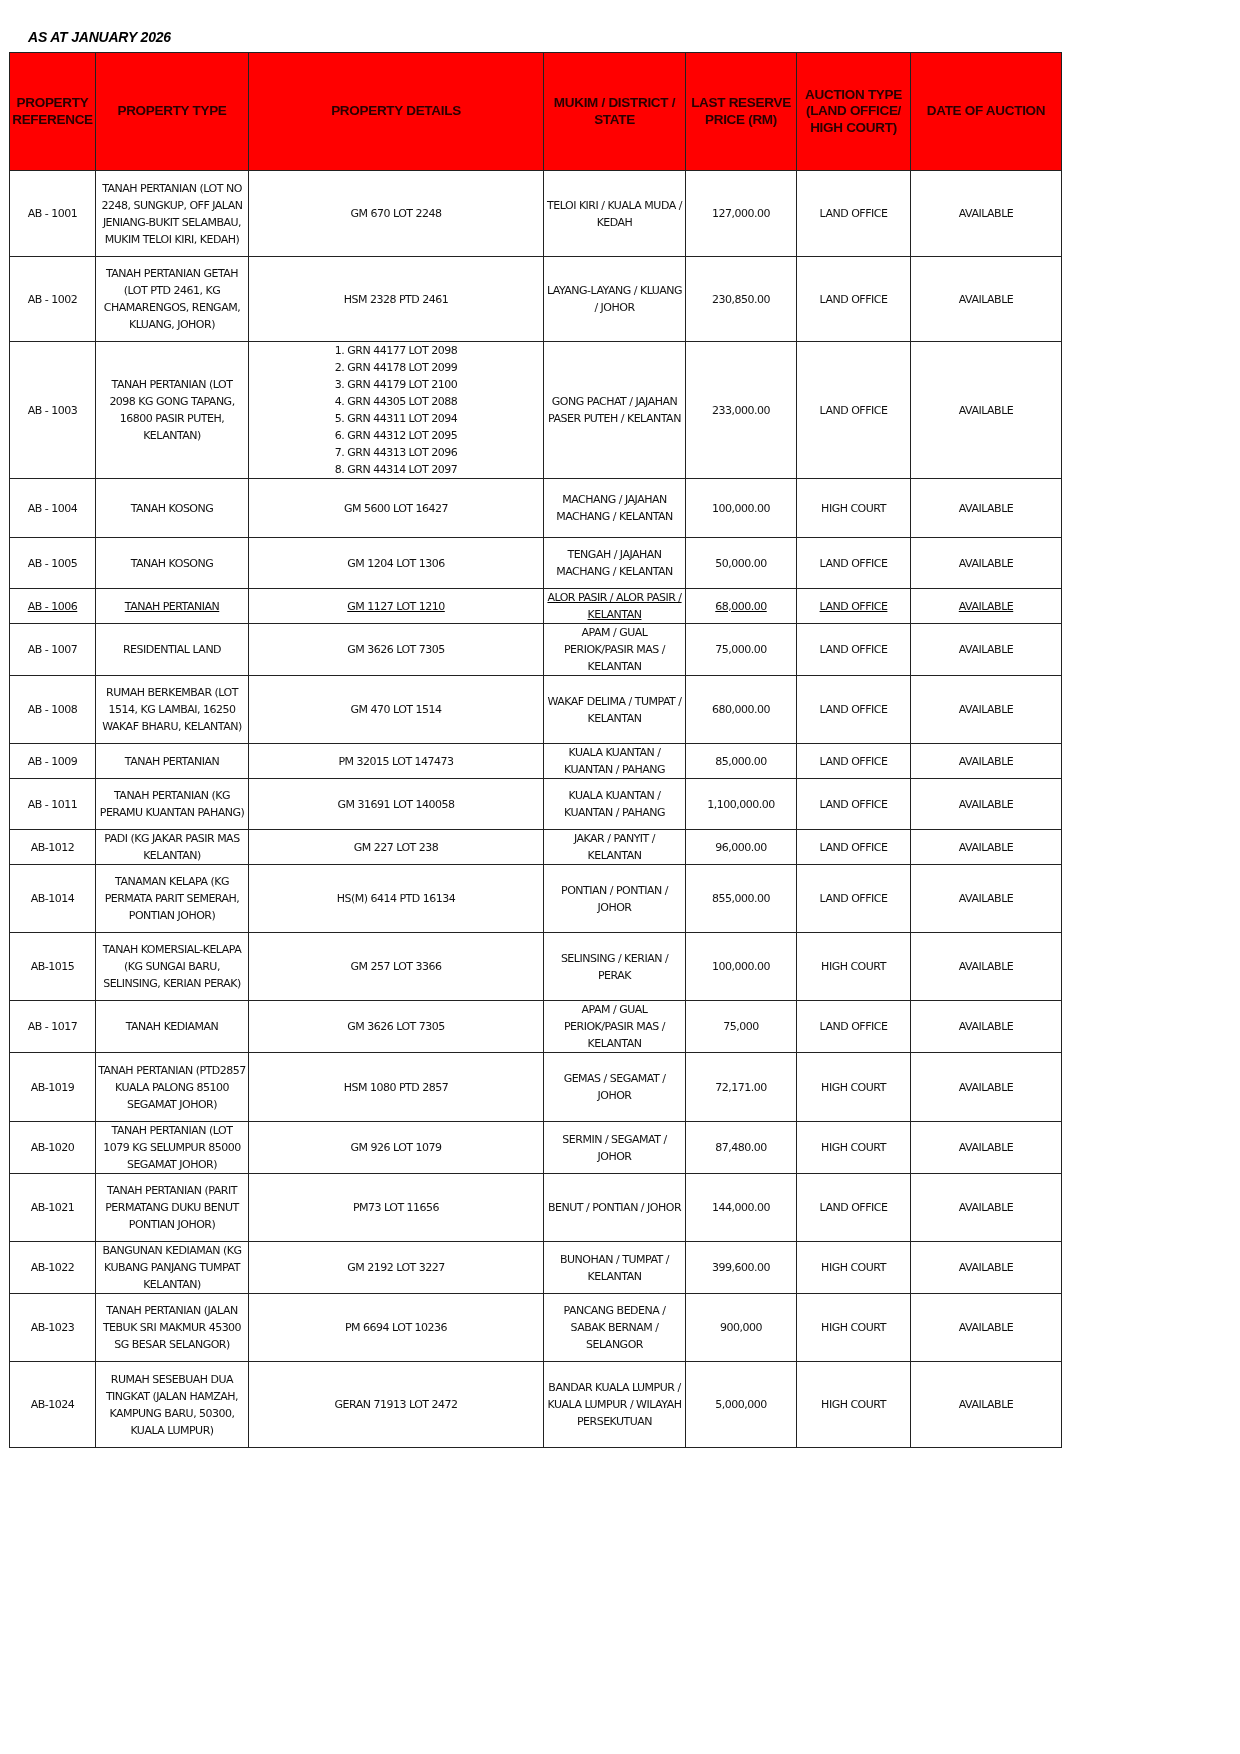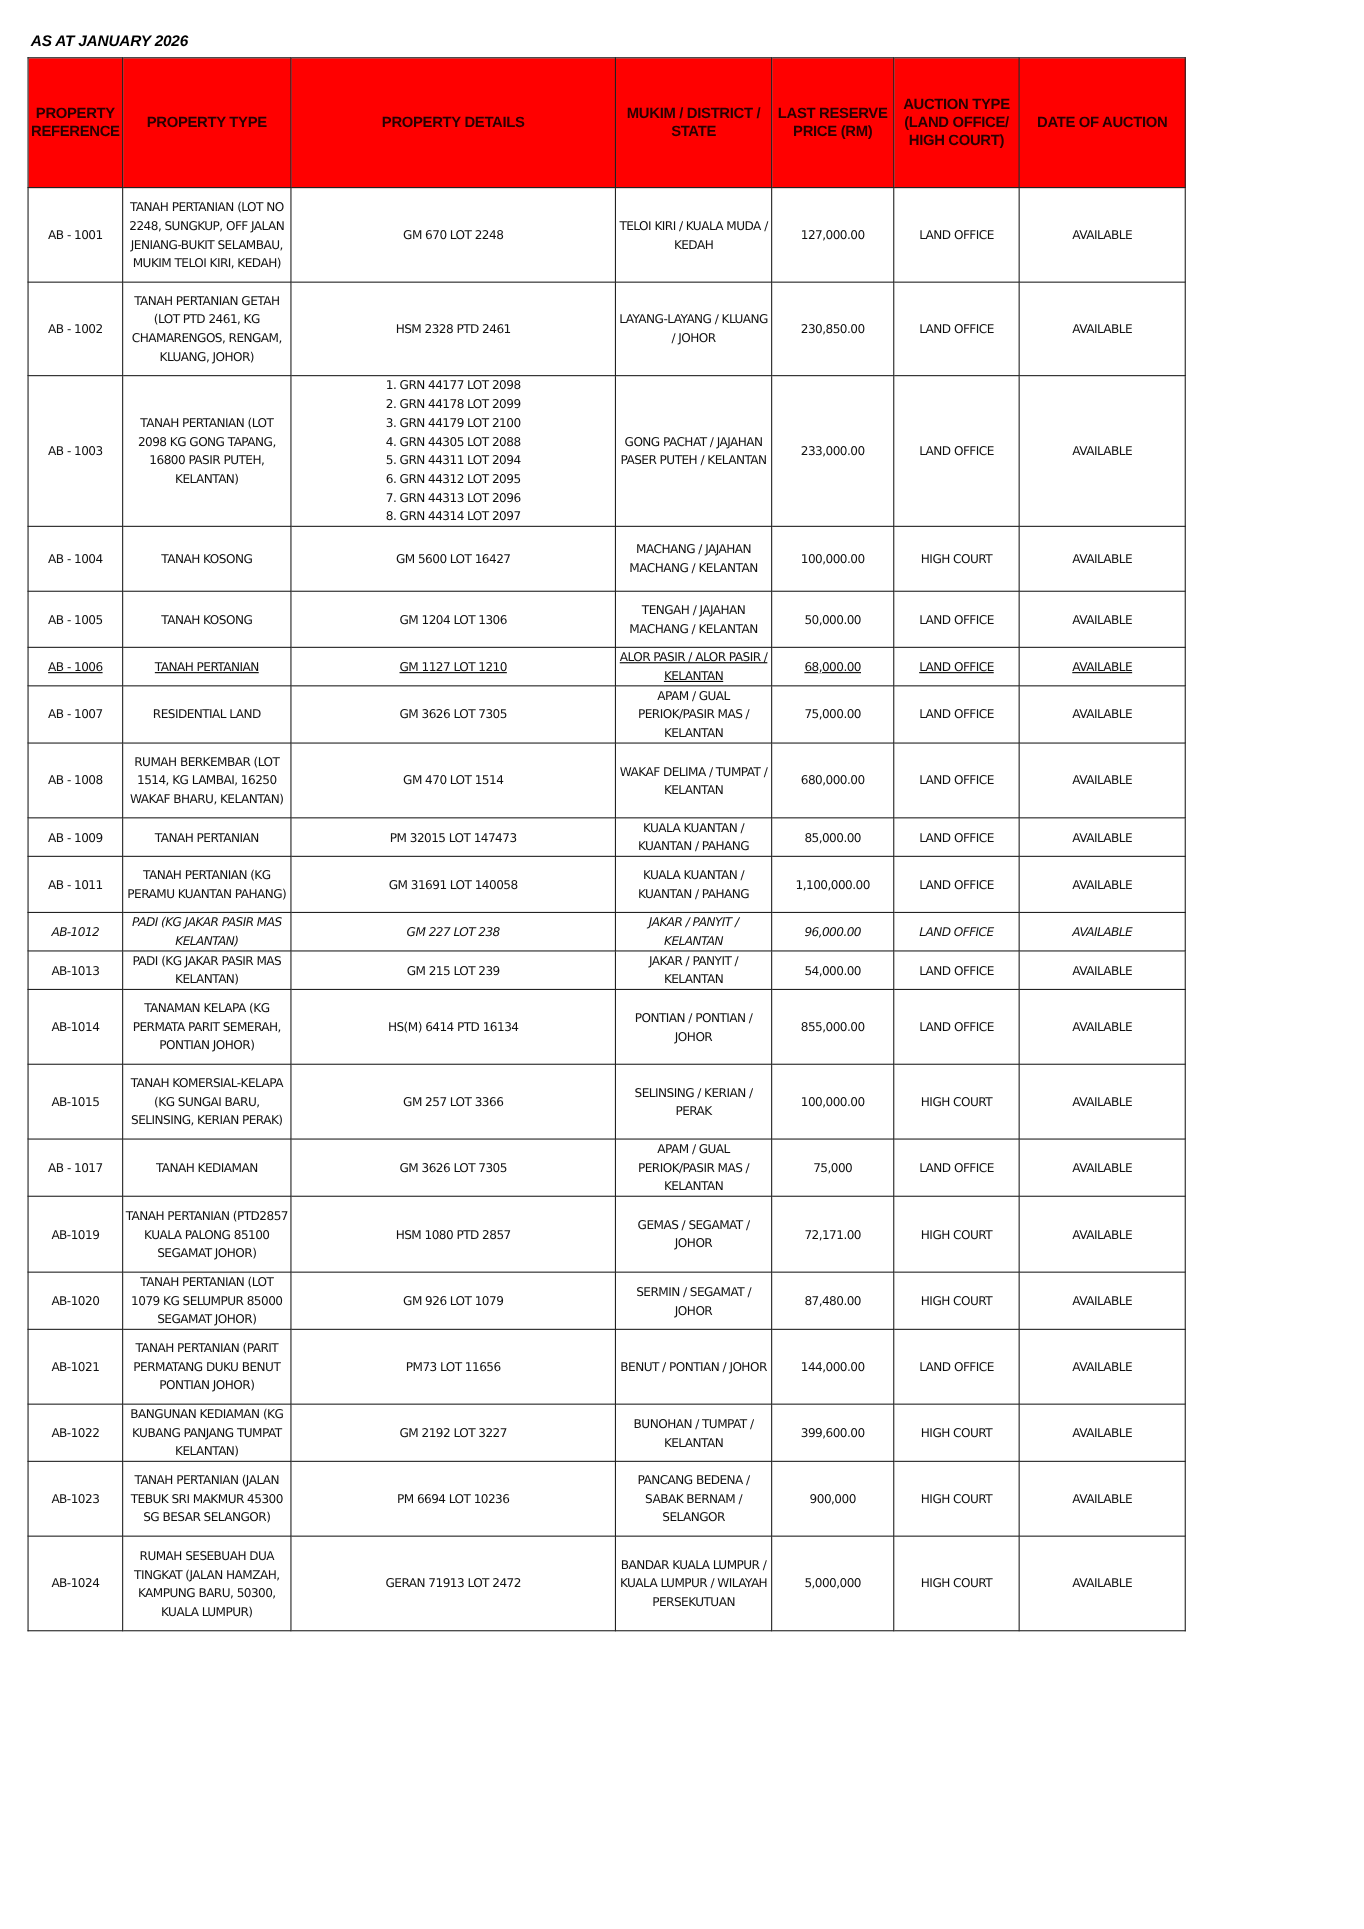--- a/index.html
+++ b/index.html
@@ -1,18 +1,18 @@
 <!DOCTYPE html>
 <html><head>
 <meta charset="utf-8">
 <style>
   html, body { margin: 0; padding: 0; background: #ffffff; }
   body { width: 1240px; height: 1754px; position: relative; overflow: hidden; font-family: "Liberation Sans", sans-serif; color: #000; }
   .title { position: absolute; left: 28px; top: 29px; font-size: 14px; font-weight: bold; letter-spacing: -0.2px; font-style: italic; }
-  table.auction { position: absolute; left: 25px; top: 52px; width: 1052px; border-collapse: collapse; table-layout: fixed; border-radius: 31px; }
+  table.auction { position: absolute; left: 9px; top: 52px; width: 1052px; border-collapse: collapse; table-layout: fixed; border-radius: 31px; }
   table.auction th, table.auction td { border: 1.5px solid #222; text-align: center; vertical-align: middle; padding: 0 2px; }
   table.auction th { background: #ff0000; color: #2a0000; font-weight: bold; font-size: 13.5px; line-height: 16.5px; height: 117px; font-family: "Liberation Sans", sans-serif; letter-spacing: -0.3px; }
   table.auction td { font-family: "DejaVu Sans", sans-serif; font-size: 11px; line-height: 17px; color: #111; letter-spacing: -0.5px; }
   .details-line { display: block; }
   .c1 { width: 86px; } .c2 { width: 153px; } .c3 { width: 295px; } .c4 { width: 142px; } .c5 { width: 111px; } .c6 { width: 114px; } .c7 { width: 151px; }
 </style>
 </head>
 <body>
 
 <div class="title">AS AT JANUARY 2026</div>
@@ -149,39 +149,28 @@
         <td>AB - 1011</td>
         <td>TANAH PERTANIAN (KG PERAMU KUANTAN PAHANG)</td>
         <td>
           <span class="details-line">GM 31691 LOT 140058</span>
         </td>
         <td>KUALA KUANTAN / KUANTAN / PAHANG</td>
         <td>1,100,000.00</td>
         <td>LAND OFFICE</td>
         <td>AVAILABLE</td>
       </tr>
-      <tr style="height: 34px; font-style: italic;">
+      <tr style="height: 34px;">
         <td>AB-1012</td>
         <td>PADI (KG JAKAR PASIR MAS KELANTAN)</td>
         <td>
           <span class="details-line">GM 227 LOT 238</span>
         </td>
         <td>JAKAR / PANYIT / KELANTAN</td>
         <td>96,000.00</td>
-        <td>LAND OFFICE</td>
-        <td>AVAILABLE</td>
-      </tr>
-      <tr style="height: 34px;">
-        <td>AB-1013</td>
-        <td>PADI (KG JAKAR PASIR MAS KELANTAN)</td>
-        <td>
-          <span class="details-line">GM 215 LOT 239</span>
-        </td>
-        <td>JAKAR / PANYIT / KELANTAN</td>
-        <td>54,000.00</td>
         <td>LAND OFFICE</td>
         <td>AVAILABLE</td>
       </tr>
       <tr style="height: 68px;">
         <td>AB-1014</td>
         <td>TANAMAN KELAPA (KG PERMATA PARIT SEMERAH, PONTIAN JOHOR)</td>
         <td>
           <span class="details-line">HS(M) 6414 PTD 16134</span>
         </td>
         <td>PONTIAN / PONTIAN / JOHOR</td>

